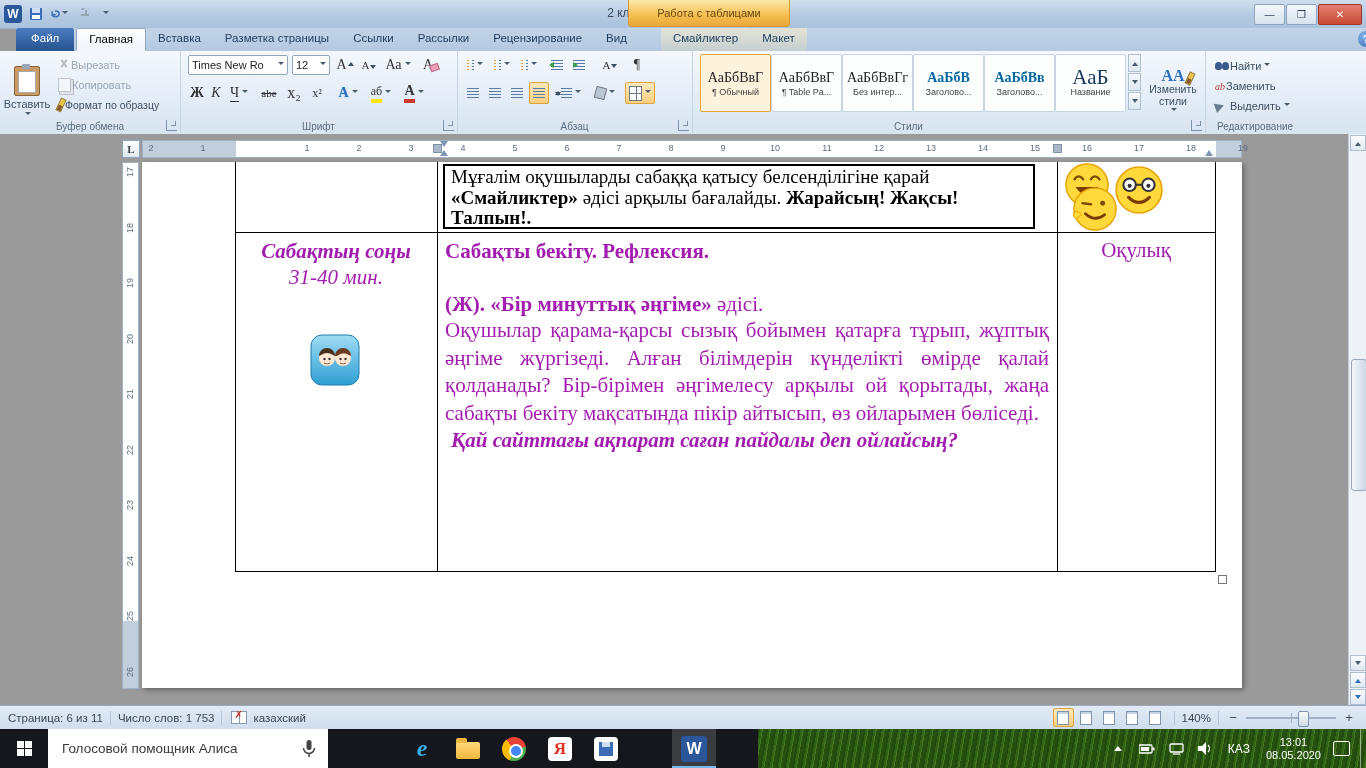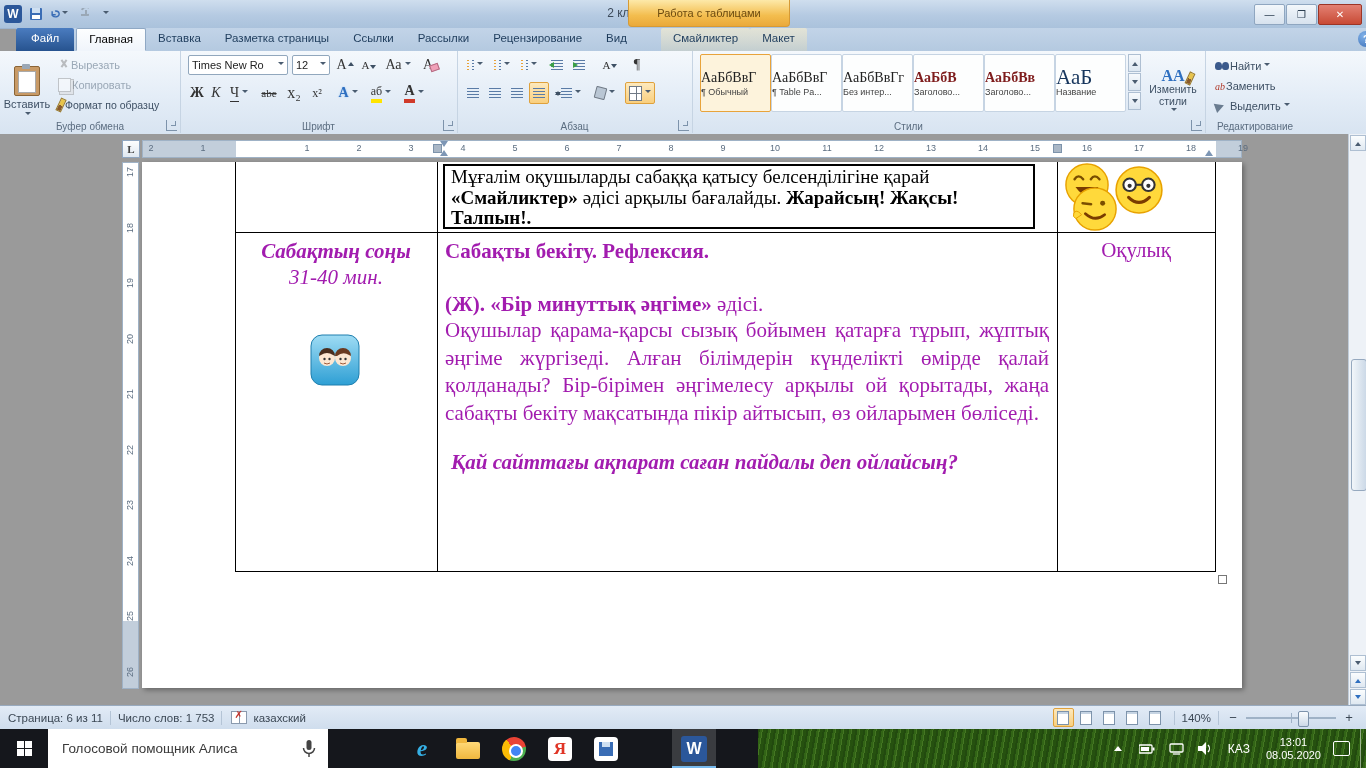--- a/index.html
+++ b/index.html
@@ -83,25 +83,25 @@
   .ic-ind.out::after{border-right:5px solid #3aa045;left:auto;right:9px}
   .ic-grid{width:13px;height:13px;border:1px solid #707a86;position:relative;background:#fff}
   .ic-grid::before{content:"";position:absolute;left:50%;top:0;bottom:0;width:1px;background:#707a86}
   .ic-grid::after{content:"";position:absolute;top:50%;left:0;right:0;height:1px;background:#707a86}
   .ic-bucket{width:12px;height:10px;background:#b9c6d4;border:1px solid #707a86;transform:rotate(15deg);border-radius:1px}
   .ic-spacing{width:13px;height:11px;background:repeating-linear-gradient(#5a7ba6 0 1px,transparent 1px 3px);position:relative}
   .ic-spacing::before{content:"";position:absolute;left:-6px;top:0;border:3px solid transparent;border-bottom:4px solid #3e5064}
   .ic-spacing::after{content:"";position:absolute;left:-6px;bottom:0;border:3px solid transparent;border-top:4px solid #3e5064}
   
   .tile{position:absolute;top:3px;width:69px;height:56px;border:1px solid #c6d4e3;border-radius:2px;background:#fdfefe;
-        display:flex;flex-direction:column;justify-content:center;gap:2px}
+        display:flex;flex-direction:column;align-items:center;justify-content:center;gap:2px}
   .tile .prev{font-family:"Liberation Serif","DejaVu Serif",serif;font-size:14px;color:#222;line-height:15px}
   .tile .nm{font-size:9px;color:#444;white-space:nowrap}
   .tile.sel{border:1.5px solid #e8a33b;background:#fdf3dc}
-  .tile .blue{color:#7f1d1d;font-weight:bold}
+  .tile .blue{color:#0369a1;font-weight:bold}
   .tile .big{font-size:21px;color:#17365d}
   .scrollcol{position:absolute;width:13px;height:56px;top:3px;display:flex;flex-direction:column;gap:1px}
   .scb{flex:1;border:1px solid #aebfd2;background:linear-gradient(#f6f9fc,#dde7f1);display:flex;align-items:center;justify-content:center}
   .tri-s{width:0;height:0;border:3px solid transparent}
   .tri-s.up{border-bottom:4px solid #4a5c70;margin-bottom:2px}
   .tri-s.dn{border-top:4px solid #4a5c70;margin-top:2px}
   .chgstyles{flex-direction:column;justify-content:center;text-align:center;line-height:12px}
   .aa-ic{font-family:"Liberation Serif","DejaVu Serif",serif;font-weight:bold;color:#2e6fc0;font-size:16px;position:relative}
   .aa-ic::after{content:"";position:absolute;right:-8px;top:2px;width:4px;height:11px;background:linear-gradient(#e8c44a 55%,#8a5a2a 55%);border:1px solid #9a7a2a;transform:rotate(25deg)}
   
@@ -129,21 +129,21 @@
   .tline.v{width:1px}.tline.h{height:1px}
   .r1box{position:absolute;left:301px;top:2px;width:592px;height:65px;border:2px solid #000;box-sizing:border-box;
          padding:1px 6px;font-family:"Liberation Serif","DejaVu Serif",serif;font-size:19px;line-height:20.5px;color:#000;overflow:hidden}
   .serif{font-family:"Liberation Serif","DejaVu Serif",serif;color:#a21caf}
   .c1{position:absolute;left:95px;top:76px;width:198px;text-align:center;font-size:21px;line-height:26px;font-style:italic}
   .c1 .l1{font-weight:bold}
   .c2{position:absolute;left:303px;top:76px;width:604px;font-size:21px}
   .c2 .hd{font-weight:bold;line-height:26px}
   .c2 .mt{line-height:26px;margin-top:27px}
   .c2 .bd{text-align:justify;line-height:27.5px}
-  .c2 .qn{margin-top:22px;font-weight:bold;font-style:italic;line-height:26px;padding-left:6px}
+  .c2 .qn{font-weight:bold;font-style:italic;line-height:26px;padding-left:6px}
   .c3{position:absolute;left:919px;top:76px;width:150px;text-align:center;font-size:21px}
   .sm{position:absolute}
   .handle{position:absolute;left:1076px;top:413px;width:9px;height:9px;background:#fff;border:1px solid #777;box-sizing:border-box}
   .vscroll{position:absolute;right:0;top:0;width:18px;height:571px;background:#eef2f7;border-left:1px solid #c0ccd9;box-sizing:border-box}
   .sarrow{position:absolute;left:1px;width:16px;height:16px;background:linear-gradient(#fbfdfe,#dfe8f1);border:1px solid #aebfd2;
           box-sizing:border-box;display:flex;align-items:center;justify-content:center}
   .sthumb{position:absolute;left:2px;top:225px;width:14px;height:130px;border:1px solid #96a9bf;border-radius:3px;
           background:linear-gradient(90deg,#f2f6fa,#ccd9e7)}
   
   .statusbar{position:absolute;left:0;top:705px;width:1366px;height:24px;

